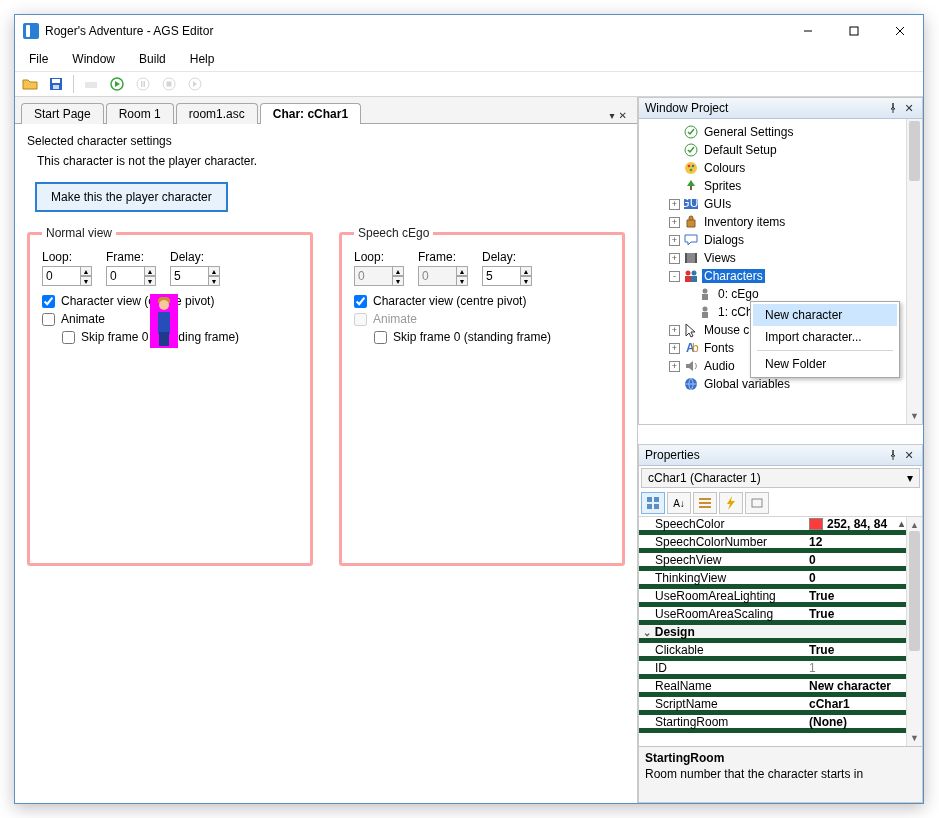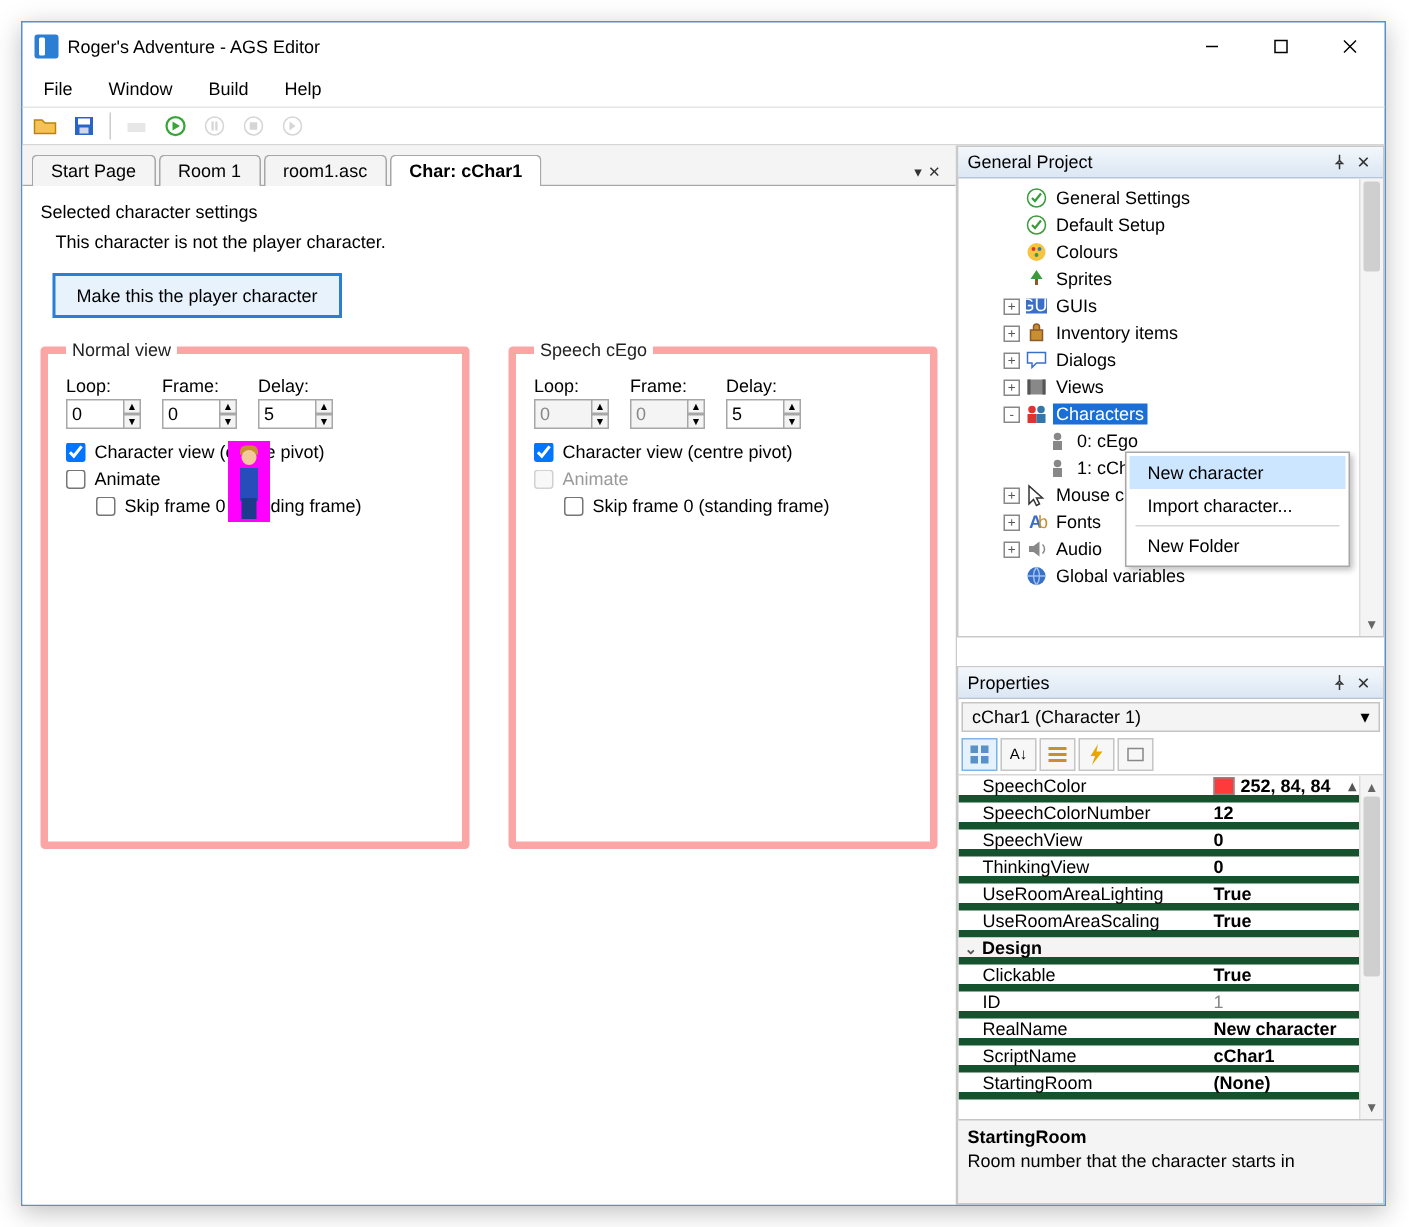--- a/index.html
+++ b/index.html
@@ -33,21 +33,21 @@
 .tab-actions { margin-left:auto; display:flex; gap:4px; align-items:center; padding-right:4px; padding-bottom:2px; }
 .tab-actions span { font-size:10px; color:#333; }
 
 .doc { flex:1; background:#fff; border-top:1px solid #a7a7a7; padding:10px 12px; overflow:auto; }
 
 .section-title { font-size:12px; margin-bottom:6px; }
 .info-text { margin: 6px 0 14px 10px; }
 .player-btn { display:inline-block; border:2px solid #2a7fd5; background:#e8f2fc; padding:6px 14px; margin:0 0 14px 8px; cursor:pointer; }
 
 .views { display:flex; gap:26px; }
-fieldset.viewbox { border:5px solid #fca5a5; border-radius:3px; padding:10px 12px 12px 12px; width:328px; min-height:340px; position:relative; }
+fieldset.viewbox { border:3px solid #fca5a5; border-radius:3px; padding:10px 12px 12px 12px; width:328px; min-height:340px; position:relative; }
 fieldset.viewbox legend { padding:0 4px; font-size:12px; color:#222; }
 .field-row { display:flex; gap:14px; margin-bottom:8px; }
 .field { display:flex; flex-direction:column; }
 .field label { margin-bottom:2px; }
 .numbox { display:flex; width:50px; }
 .numbox input { width:38px; border:1px solid #a7a7a7; border-right:none; padding:2px 3px; font-size:12px; }
 .numbox input:disabled { background:#f4f4f4; color:#888; }
 .spin { width:14px; display:flex; flex-direction:column; }
 .spin div { flex:1; border:1px solid #a7a7a7; background:#f4f4f4; font-size:7px; line-height:1; display:flex; align-items:center; justify-content:center; }
 .check { display:flex; align-items:center; gap:6px; margin:4px 0; }
@@ -306,21 +306,21 @@
               </div>
           </fieldset>
         </div>
       </div>
     </div>
 
     <div class="right-col">
 
       <div class="panel explore">
         <div class="panel-header">
-          <div class="title">General Project</div>
+          <div class="title">Window Project</div>
           <div class="hicon">
               <svg width="10" height="10">
                 <path d="M5 0v4l2 2H3l2-2V0z M5 6v4" stroke="#333" fill="none"></path>
               </svg>
             </div>
           <div class="hicon">✕</div>
         </div>
         <div class="panel-body">
           <div class="tree" id="tree">
               <div class="tree-row">

